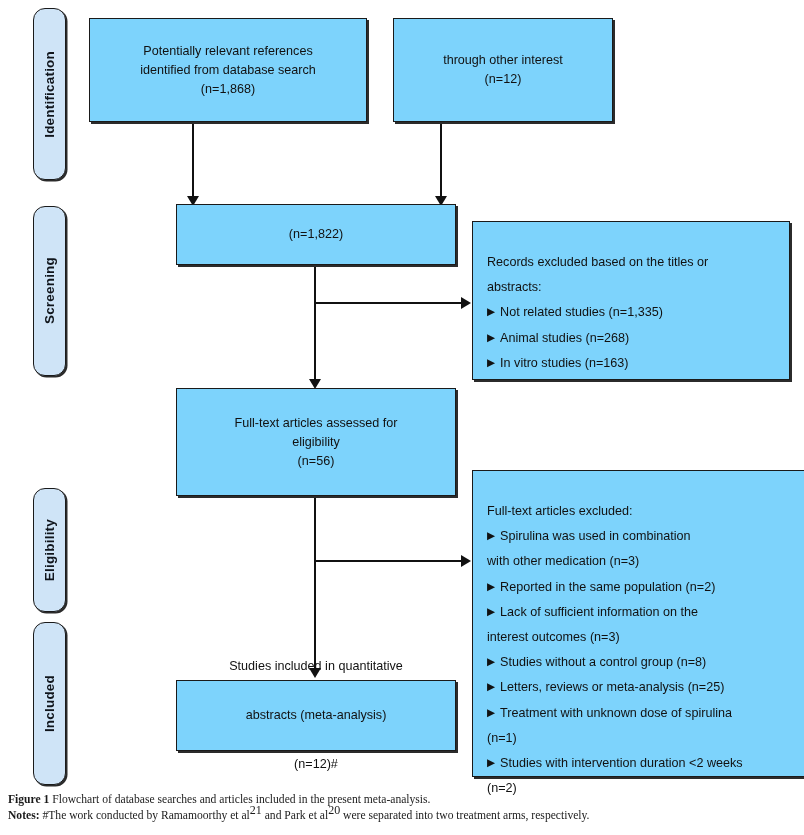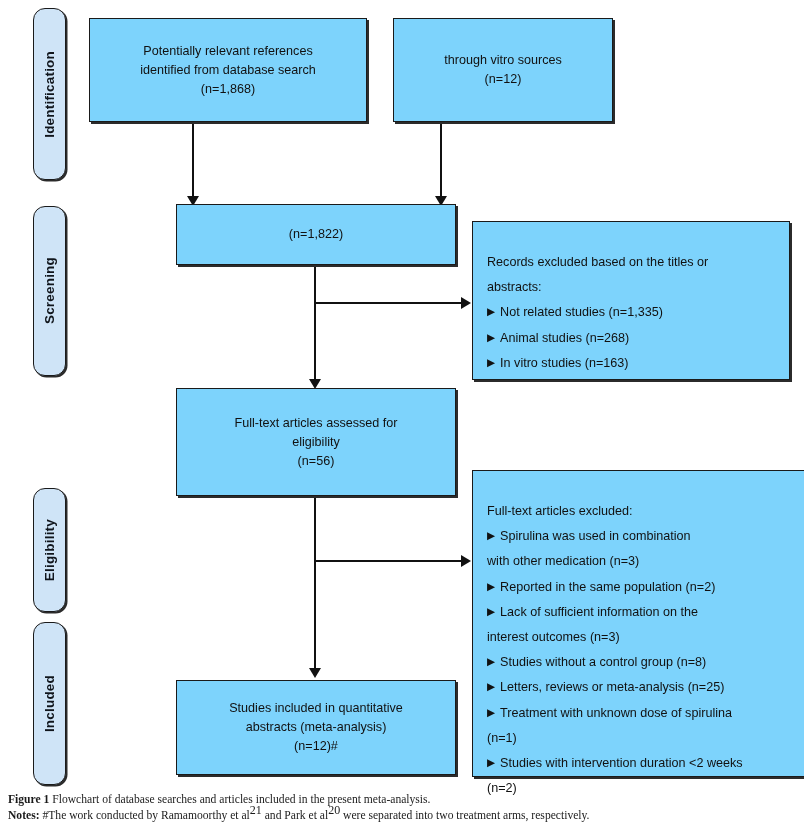--- a/index.html
+++ b/index.html
@@ -171,21 +171,21 @@
   <div class="hline" style="left:314px; top:560px; width:148px;"></div>
   <div class="arrow-right" style="left:461px; top:555px;"></div>
 
   <div class="flow-box box-center" style="left:89px; top:18px; width:278px; height:104px;">
     <div class="line">Potentially relevant references</div>
     <div class="line">identified from database search</div>
     <div class="line">(n=1,868)</div>
   </div>
 
   <div class="flow-box box-center" style="left:393px; top:18px; width:220px; height:104px;">
-    <div class="line">through vitro sources</div>
+    <div class="line">through other interest</div>
     <div class="line">(n=12)</div>
   </div>
 
   <div class="flow-box box-center" style="left:176px; top:204px; width:280px; height:61px;">
     <div class="line">(n=1,822)</div>
   </div>
 
   <div class="flow-box box-left" style="left:472px; top:221px; width:318px; height:159px;">
     <div class="line">Records excluded based on the titles or</div>
     <div class="line">abstracts:</div>
@@ -208,21 +208,21 @@
     <div class="line bullet">Lack of sufficient information on the</div>
     <div class="line">interest outcomes (n=3)</div>
     <div class="line bullet">Studies without a control group (n=8)</div>
     <div class="line bullet">Letters, reviews or meta-analysis (n=25)</div>
     <div class="line bullet">Treatment with unknown dose of spirulina</div>
     <div class="line">(n=1)</div>
     <div class="line bullet">Studies with intervention duration &lt;2 weeks</div>
     <div class="line">(n=2)</div>
   </div>
 
-  <div class="flow-box box-center" style="left:176px; top:680px; width:280px; height:95px;">
+  <div class="flow-box box-center" style="left:176px; top:680px; width:280px; height:71px;gap:30px;">
     <div class="line">Studies included in quantitative</div>
     <div class="line">abstracts (meta-analysis)</div>
     <div class="line">(n=12)#</div>
   </div>
 
   <div id="caption">
     <div class="cap-line">
       <b>Figure 1</b><span> Flowchart of database searches and articles included in the present meta-analysis.</span>
     </div>
     <div class="cap-line">

